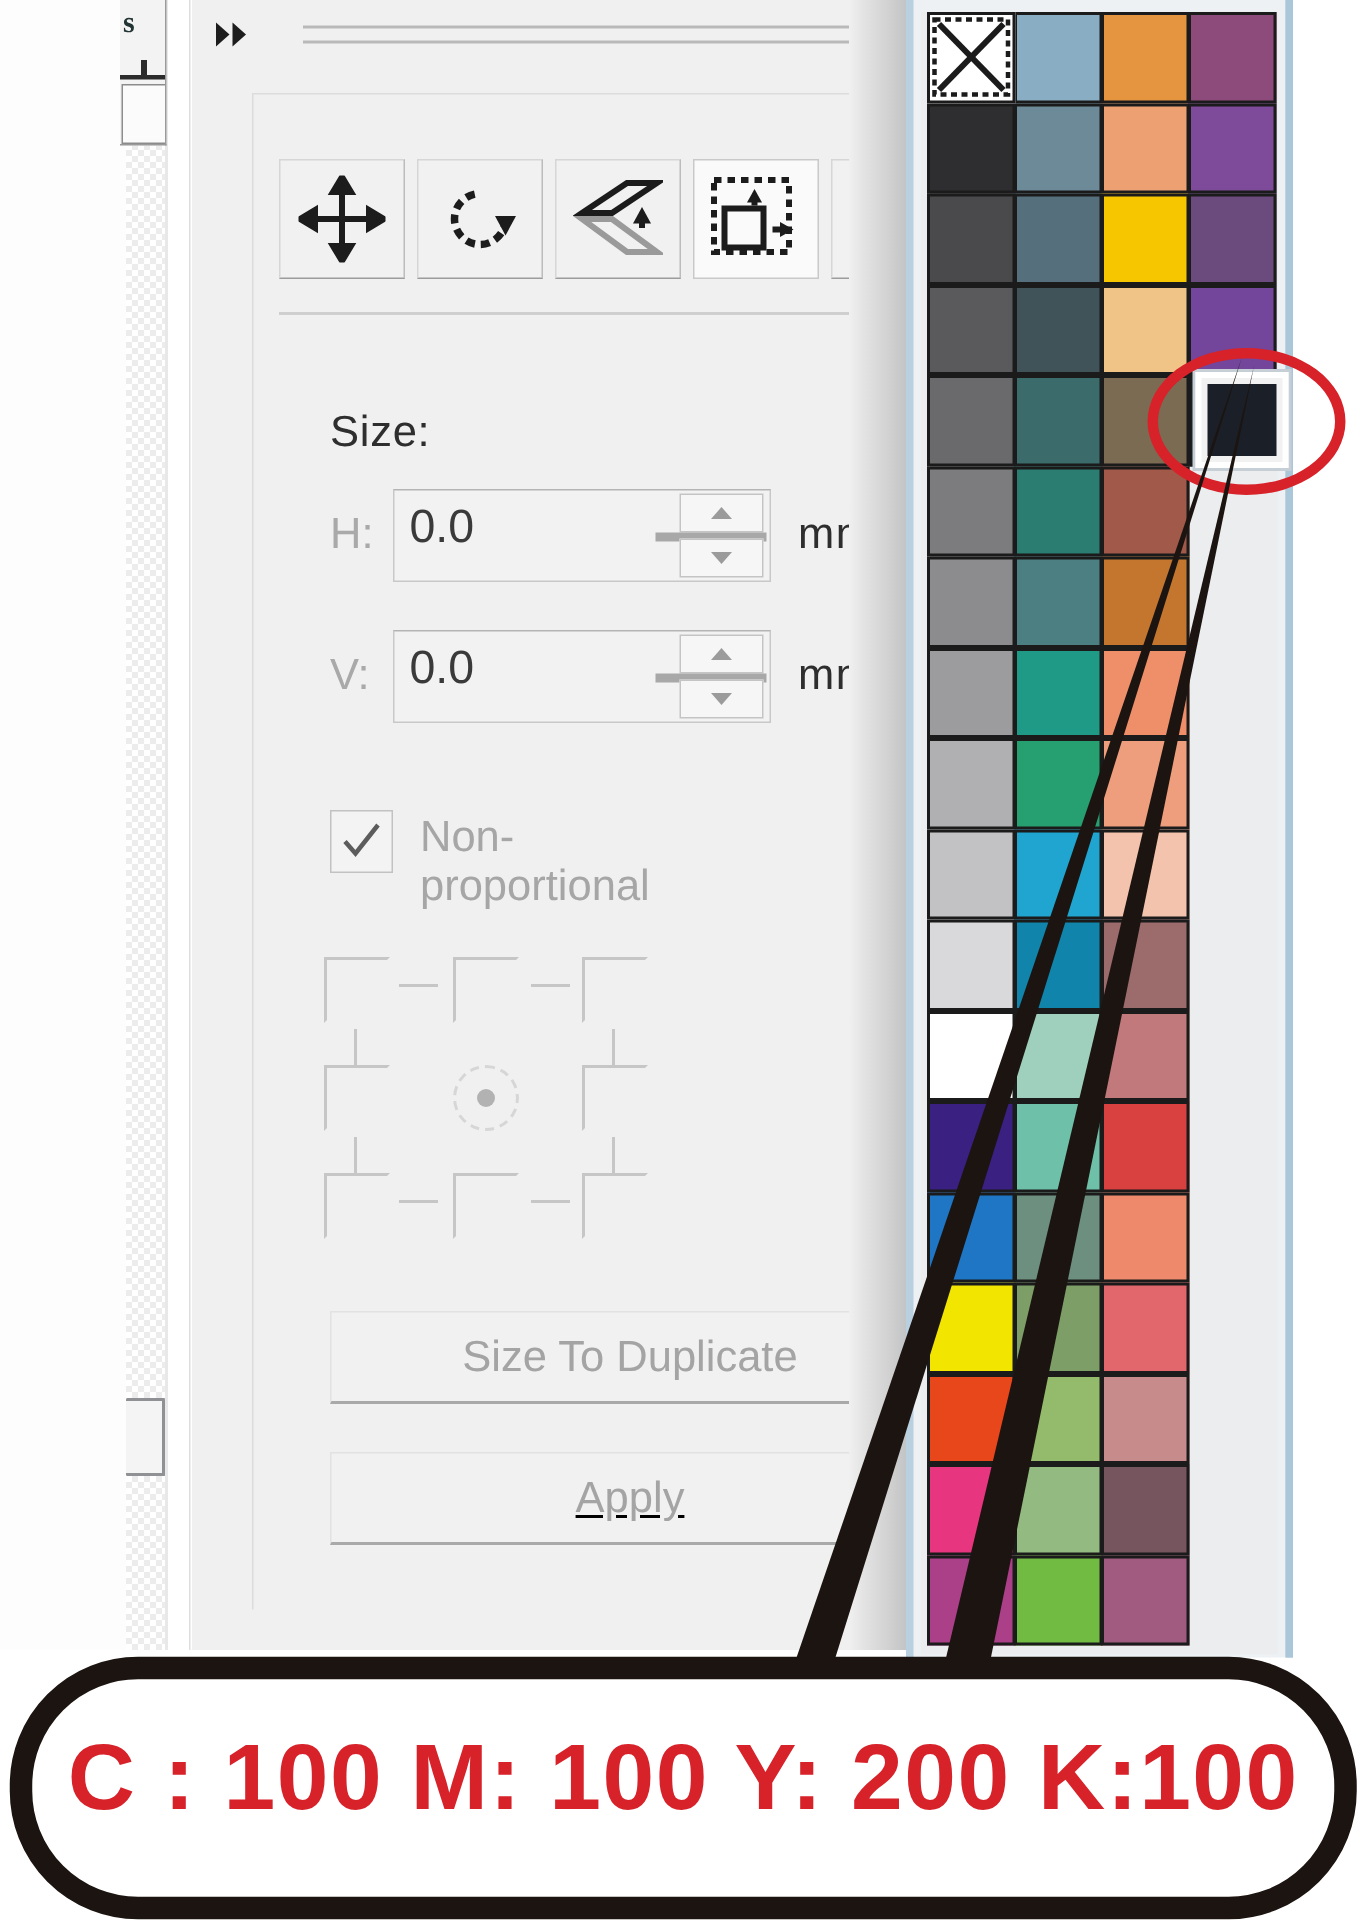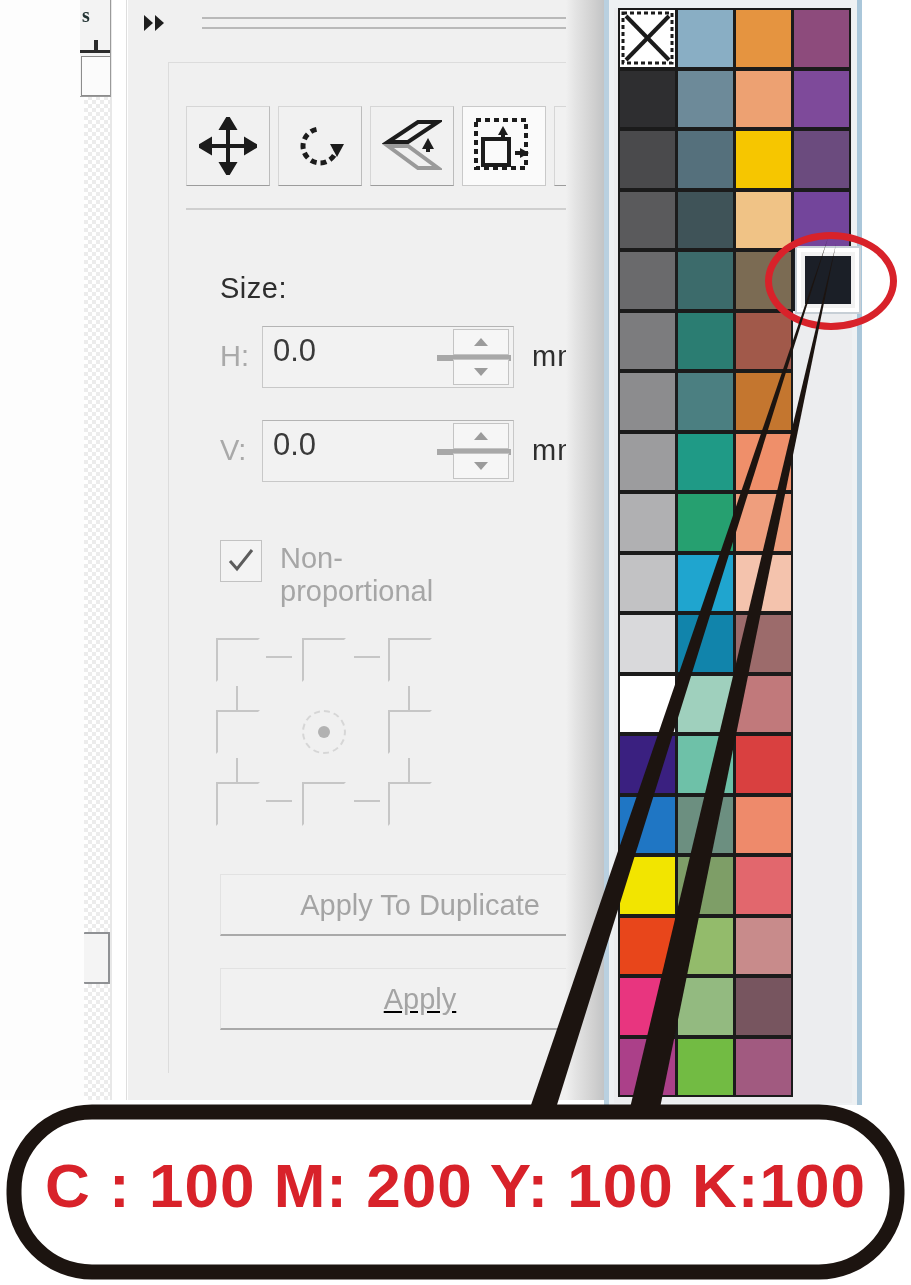--- a/index.html
+++ b/index.html
@@ -384,21 +384,21 @@
     <div class="gridw">
       <div class="g"></div>
       <div class="ax-v"></div>
       <div class="ax-h"></div>
       <div class="pl">+</div>
       <div class="mi-b">–</div>
       <div class="mi-l">–</div>
     </div>
 
     <div class="pbtn dup">
-      <span>Apply To Duplicate</span>
+      <span>Size To Duplicate</span>
     </div>
     <div class="pbtn apply">
       <span>Apply</span>
     </div>
   </div>
 
   <div class="panel-shadow"></div>
 
   <div class="pal-wrap">
     <div class="pal-inner"></div>
@@ -436,15 +436,15 @@
   <div class="red-circle"></div>
 
   <svg class="overlay" viewBox="0 0 911 1285">
 
     <polygon points="828,238 556,1108 530,1108" fill="#1c1410"></polygon>
     <polygon points="836,244 660,1108 630,1108" fill="#1c1410"></polygon>
 
     <rect x="14" y="1112" width="883" height="160" rx="78" ry="78" fill="#ffffff" stroke="#1c1410" stroke-width="15"></rect>
   </svg>
 
-  <div class="callout-text">C : 100 M: 200 Y: 100 K:100</div>
+  <div class="callout-text">C : 100 M: 100 Y: 200 K:100</div>
 
 </div>
 
 </body></html>

